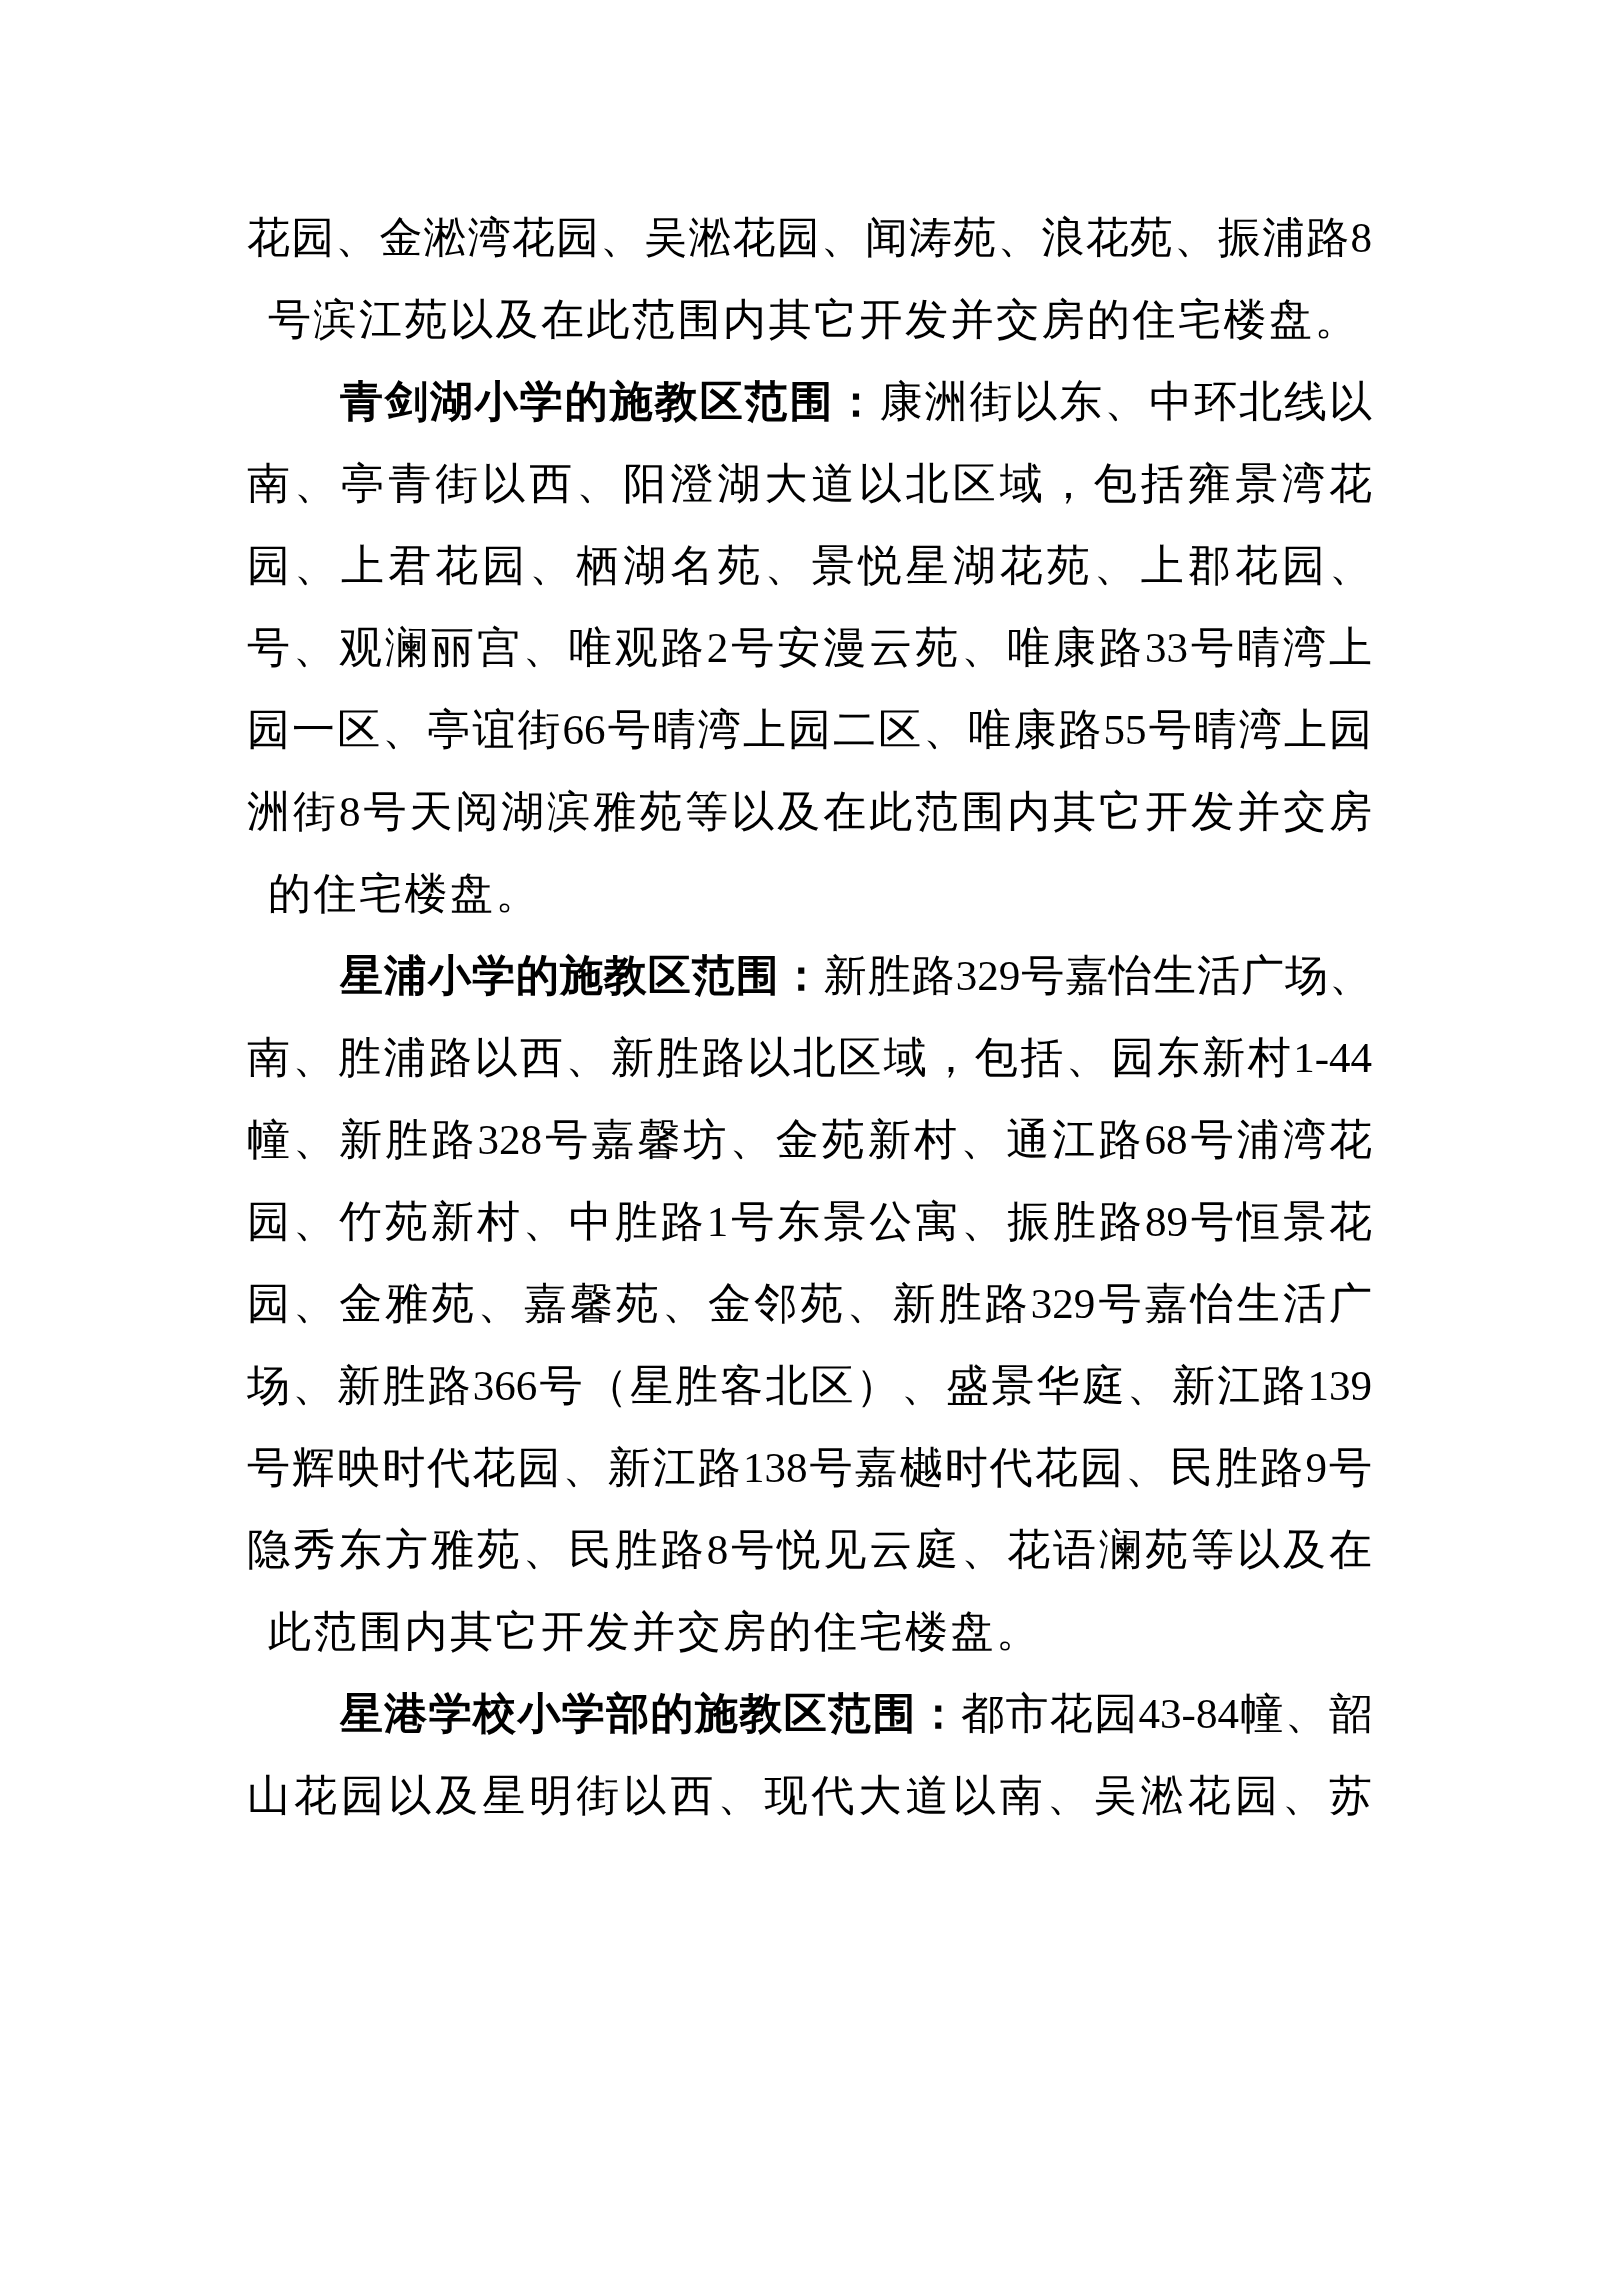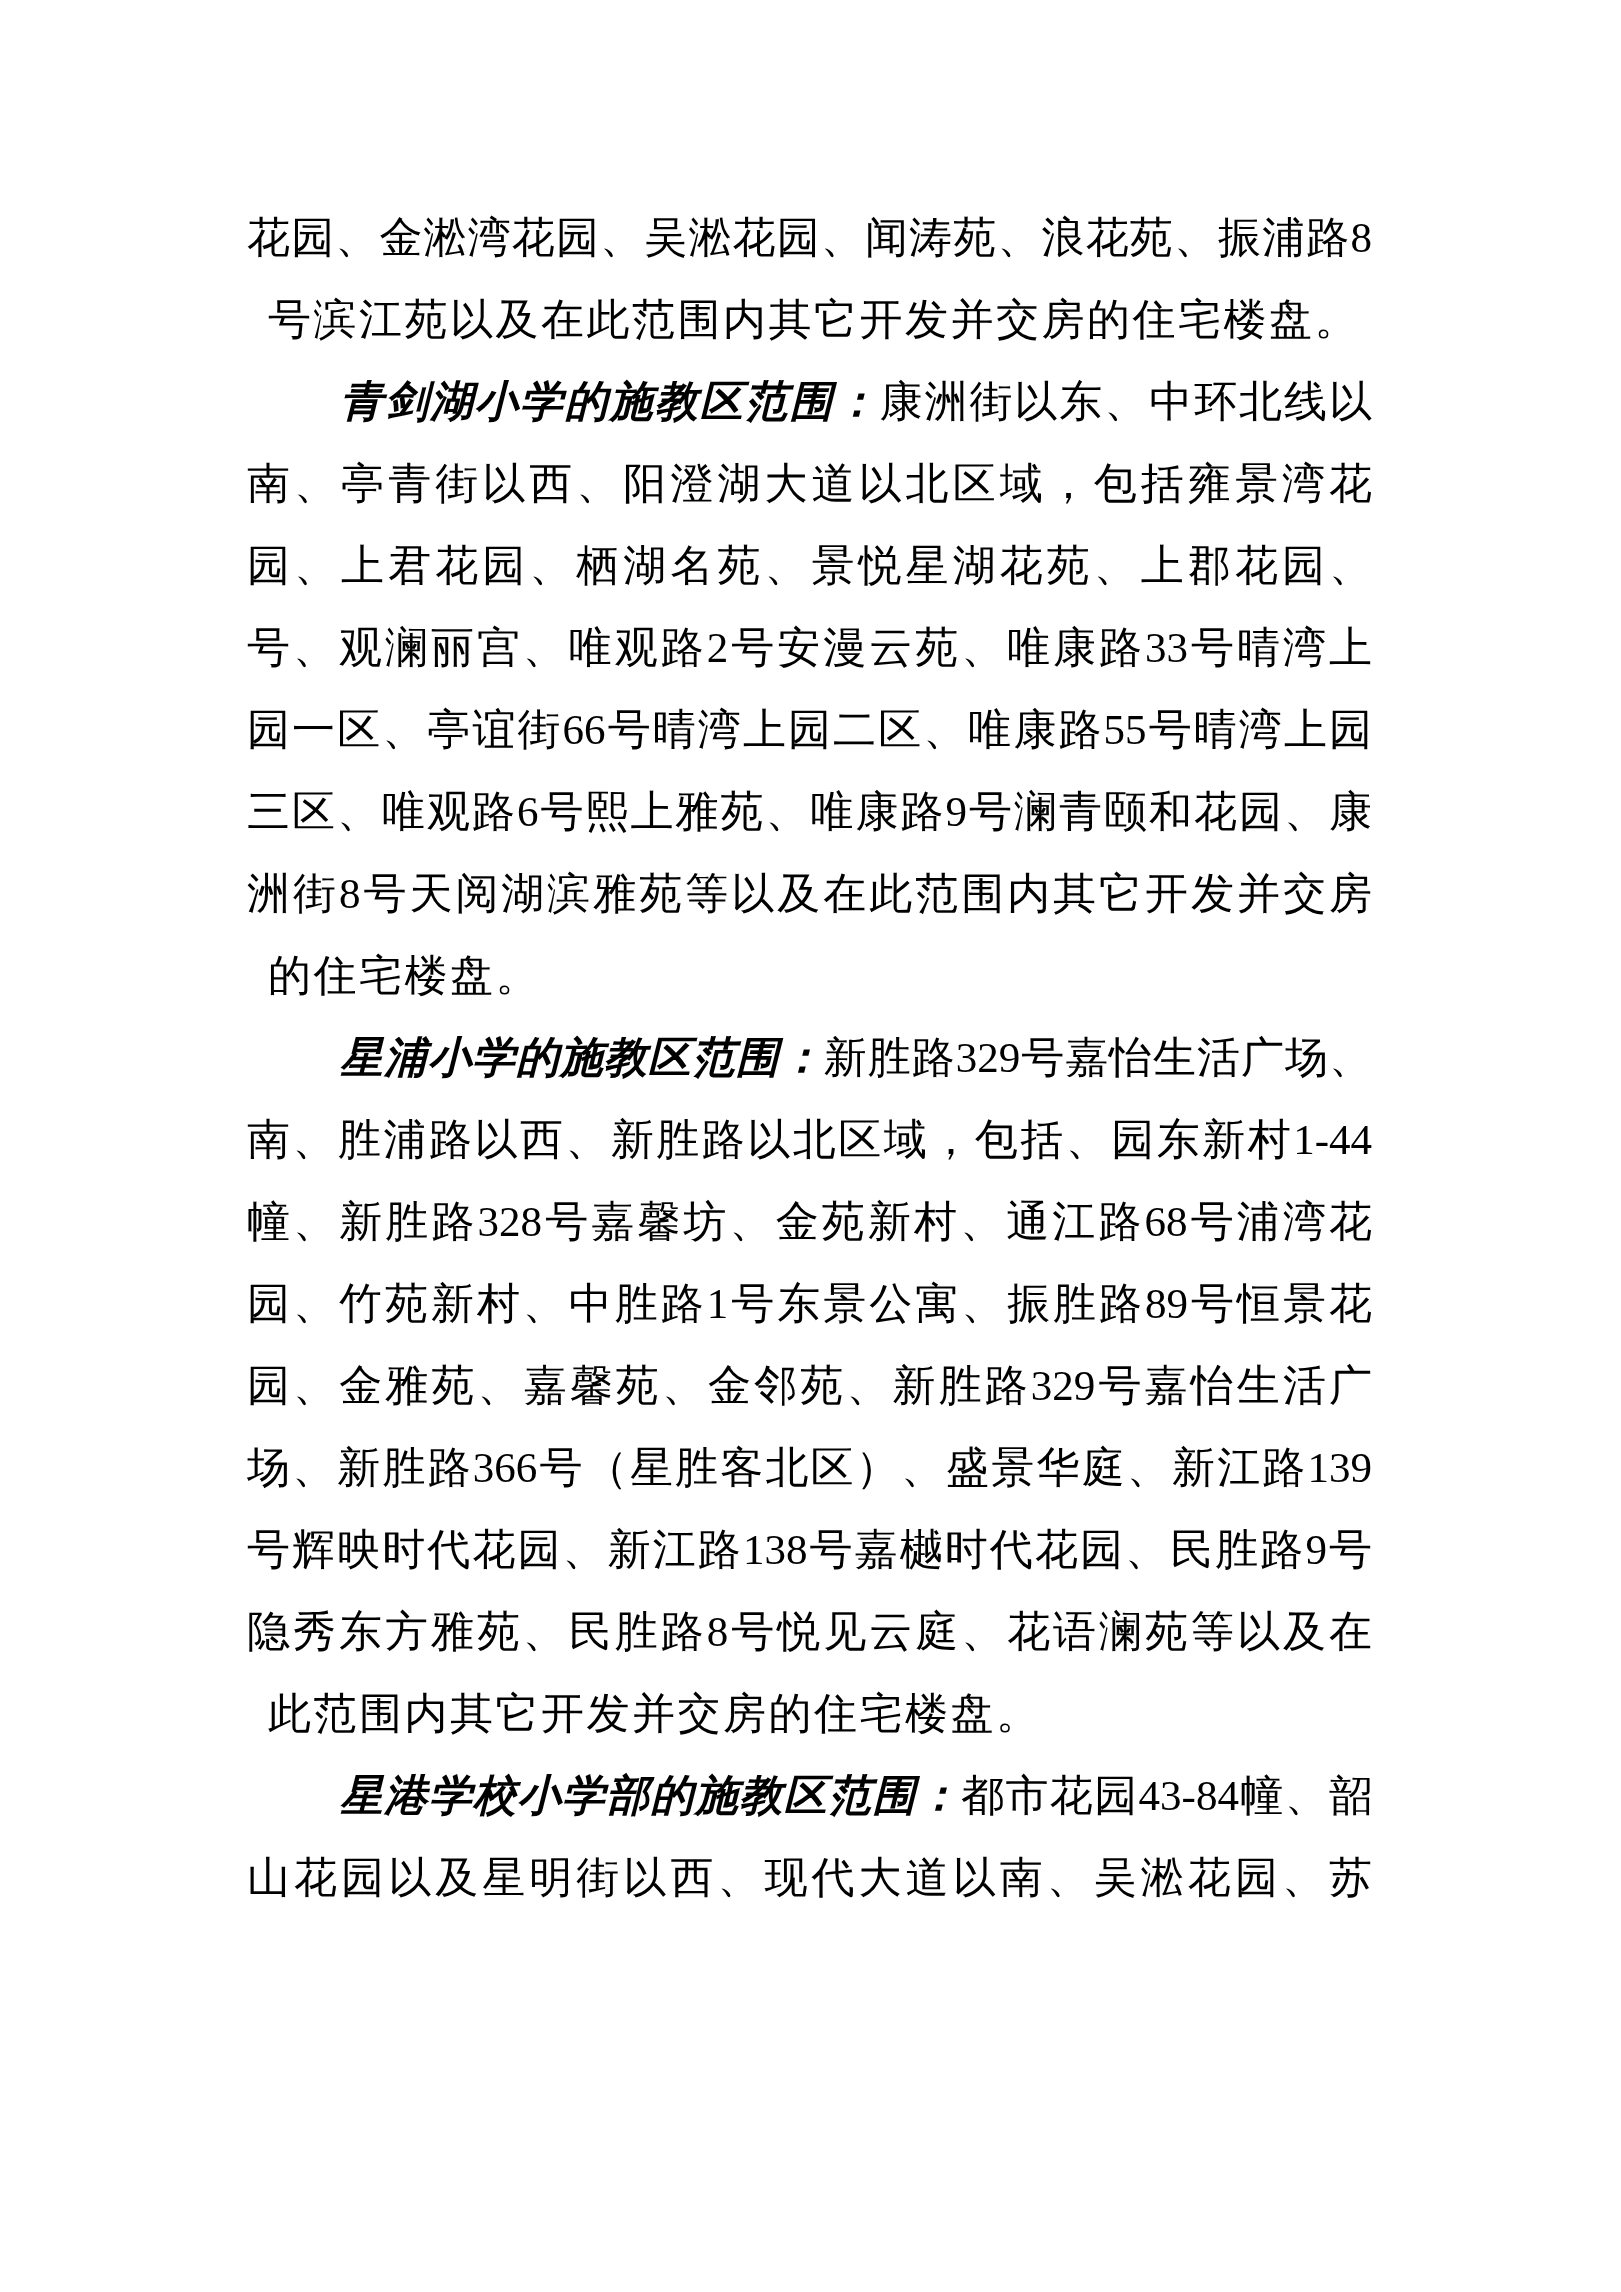--- a/index.html
+++ b/index.html
@@ -38,21 +38,20 @@
   .line.indent {
     text-indent: 93px;
   }
   .line.end {
     text-align-last: left;
     letter-spacing: 2.5px;
     margin-left: 21px;
   }
   .line .heading {
     font-weight: 700;
-    font-style: italic;
   }
 </style>
 </head>
 <body>
 
 <div class="page">
   <div class="text-block" id="text-block">
   <div class="line"><span class="body-text">花园、金淞湾花园、吴淞花园、闻涛苑、浪花苑、振浦路8</span></div>
 
   <div class="line end"><span class="body-text">号滨江苑以及在此范围内其它开发并交房的住宅楼盘。</span></div>
@@ -61,21 +60,20 @@
 
   <div class="line"><span class="body-text">南、亭青街以西、阳澄湖大道以北区域，包括雍景湾花</span></div>
 
   <div class="line"><span class="body-text">园、上君花园、栖湖名苑、景悦星湖花苑、上郡花园、</span></div>
 
 
   <div class="line"><span class="body-text">号、观澜丽宫、唯观路2号安漫云苑、唯康路33号晴湾上</span></div>
 
   <div class="line"><span class="body-text">园一区、亭谊街66号晴湾上园二区、唯康路55号晴湾上园</span></div>
 
-  <div class="line"><span class="body-text">三区、唯观路6号熙上雅苑、唯康路9号澜青颐和花园、康</span></div>
 
   <div class="line"><span class="body-text">洲街8号天阅湖滨雅苑等以及在此范围内其它开发并交房</span></div>
 
   <div class="line end"><span class="body-text">的住宅楼盘。</span></div>
 
   <div class="line indent"><span class="heading">星浦小学的施教区范围：</span><span class="body-text">新胜路329号嘉怡生活广场、</span></div>
 
 
   <div class="line"><span class="body-text">南、胜浦路以西、新胜路以北区域，包括、园东新村1-44</span></div>
 

